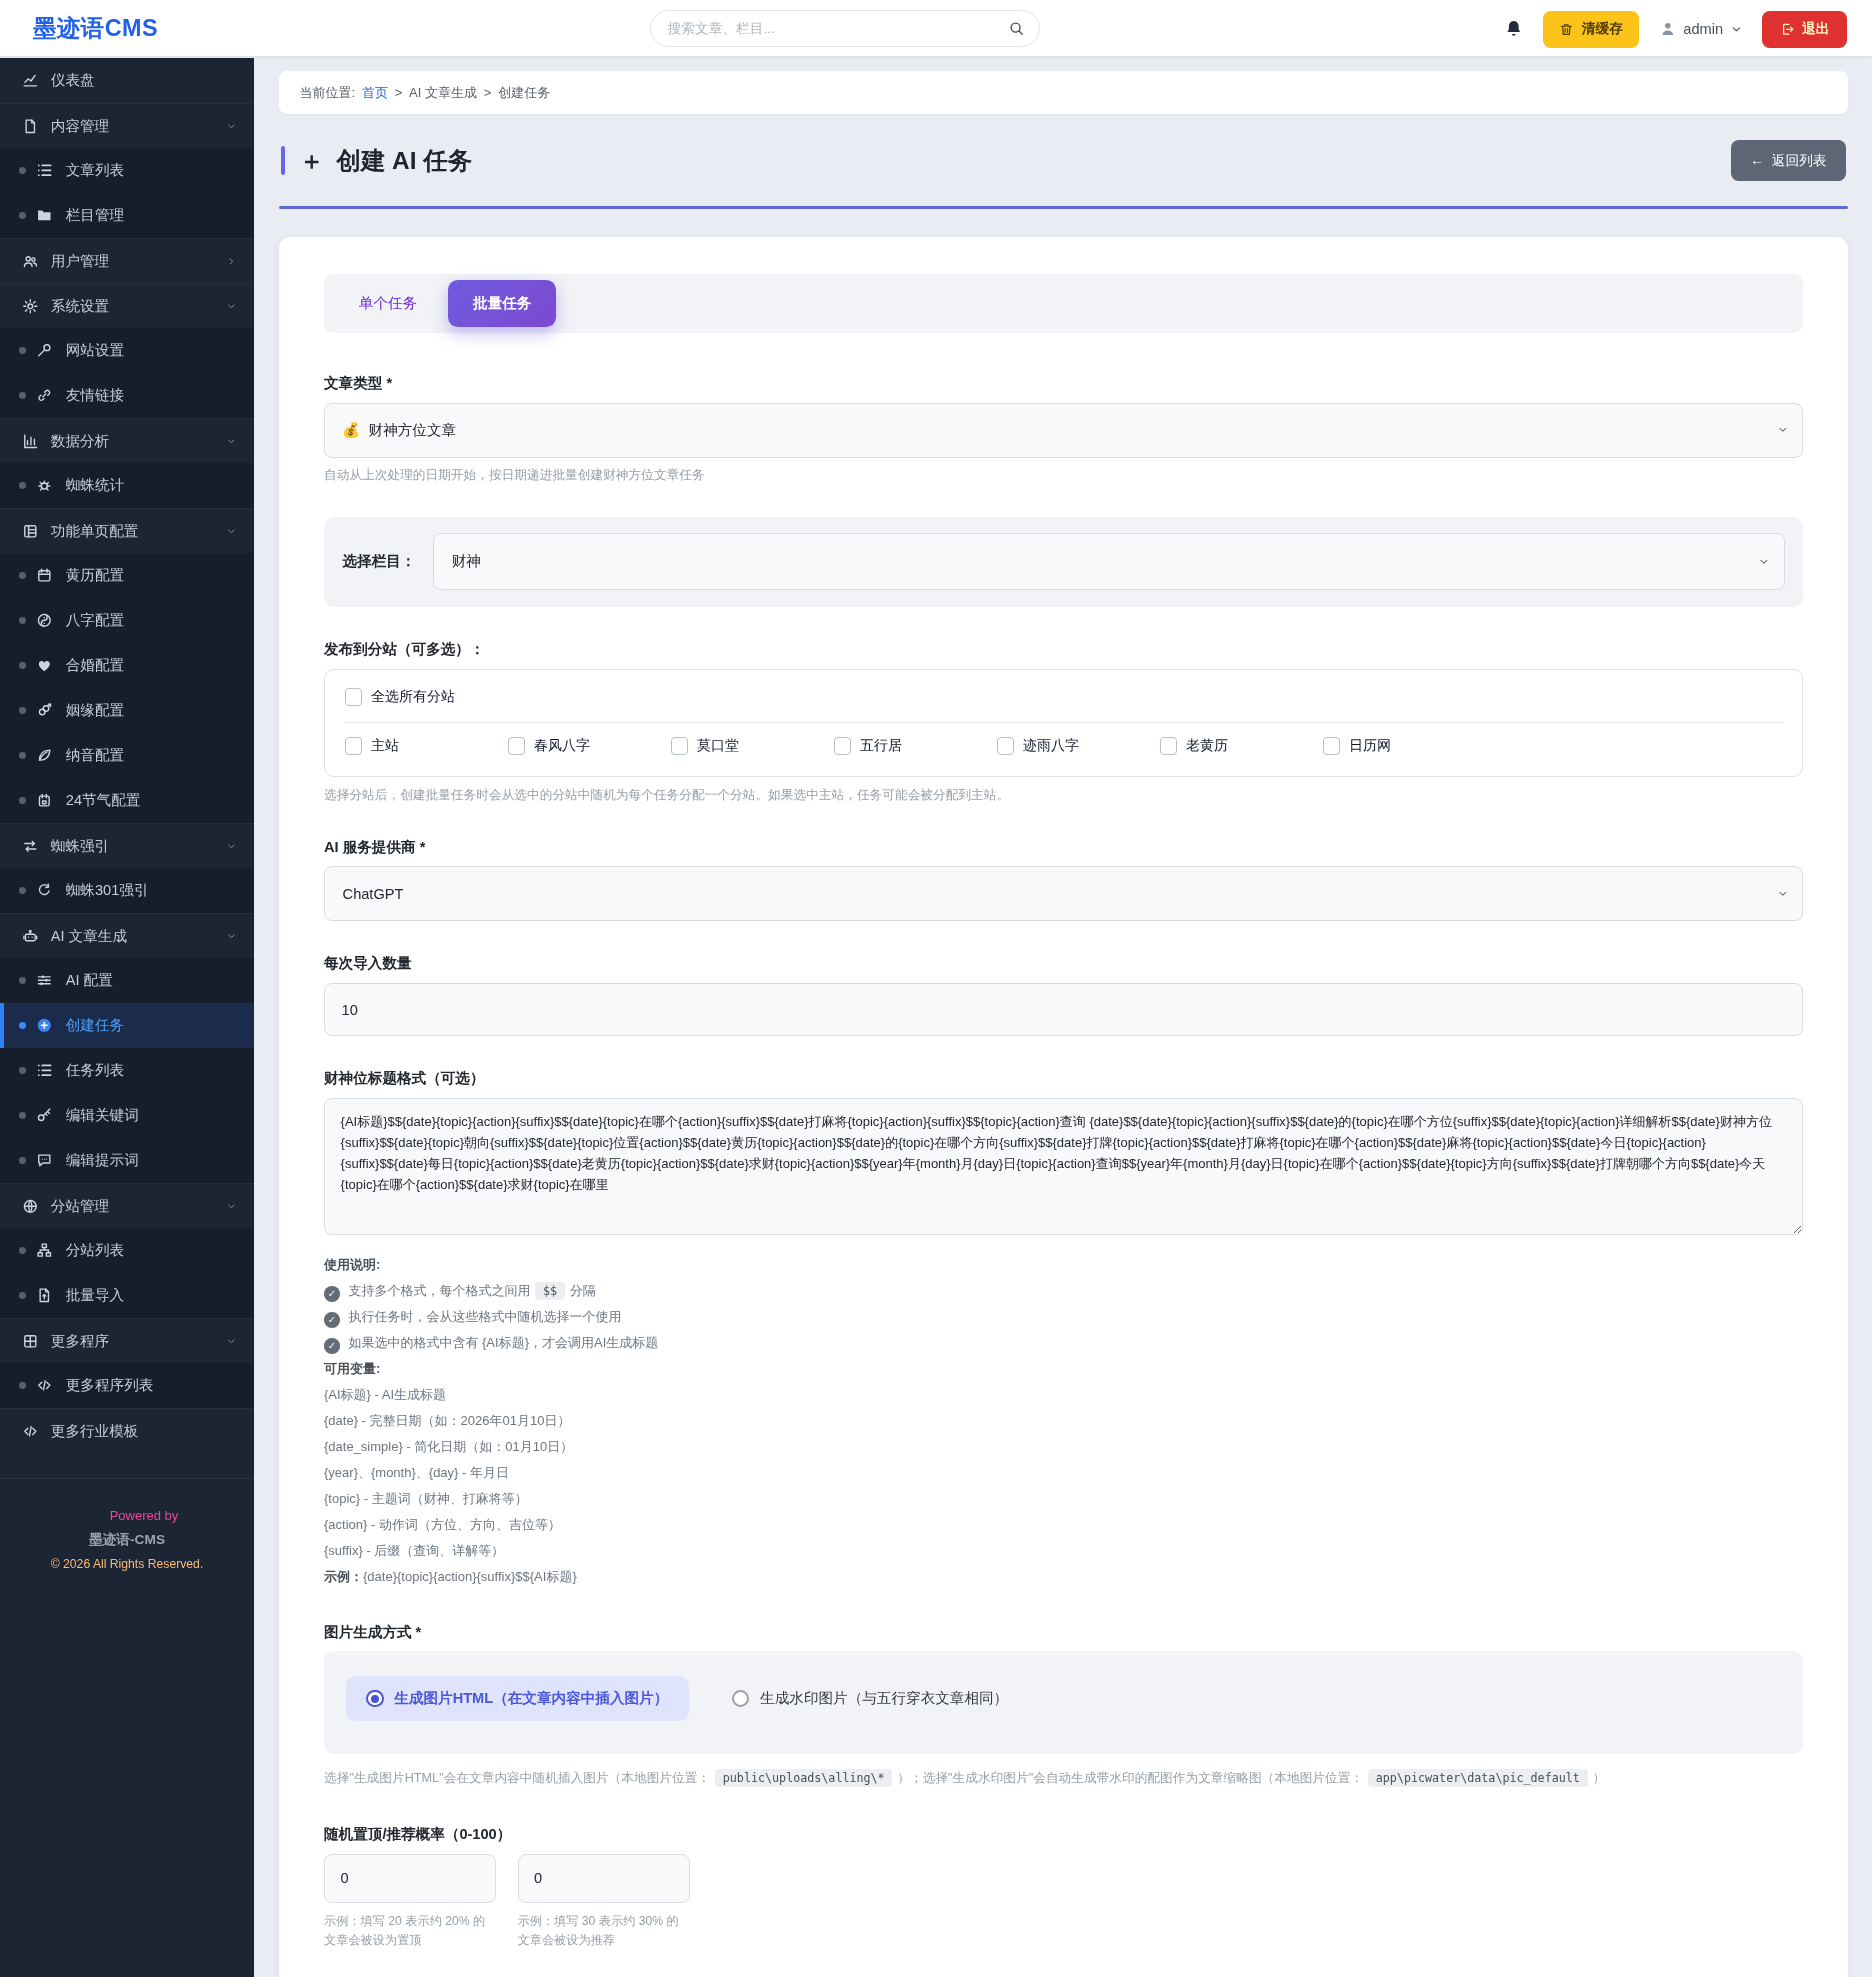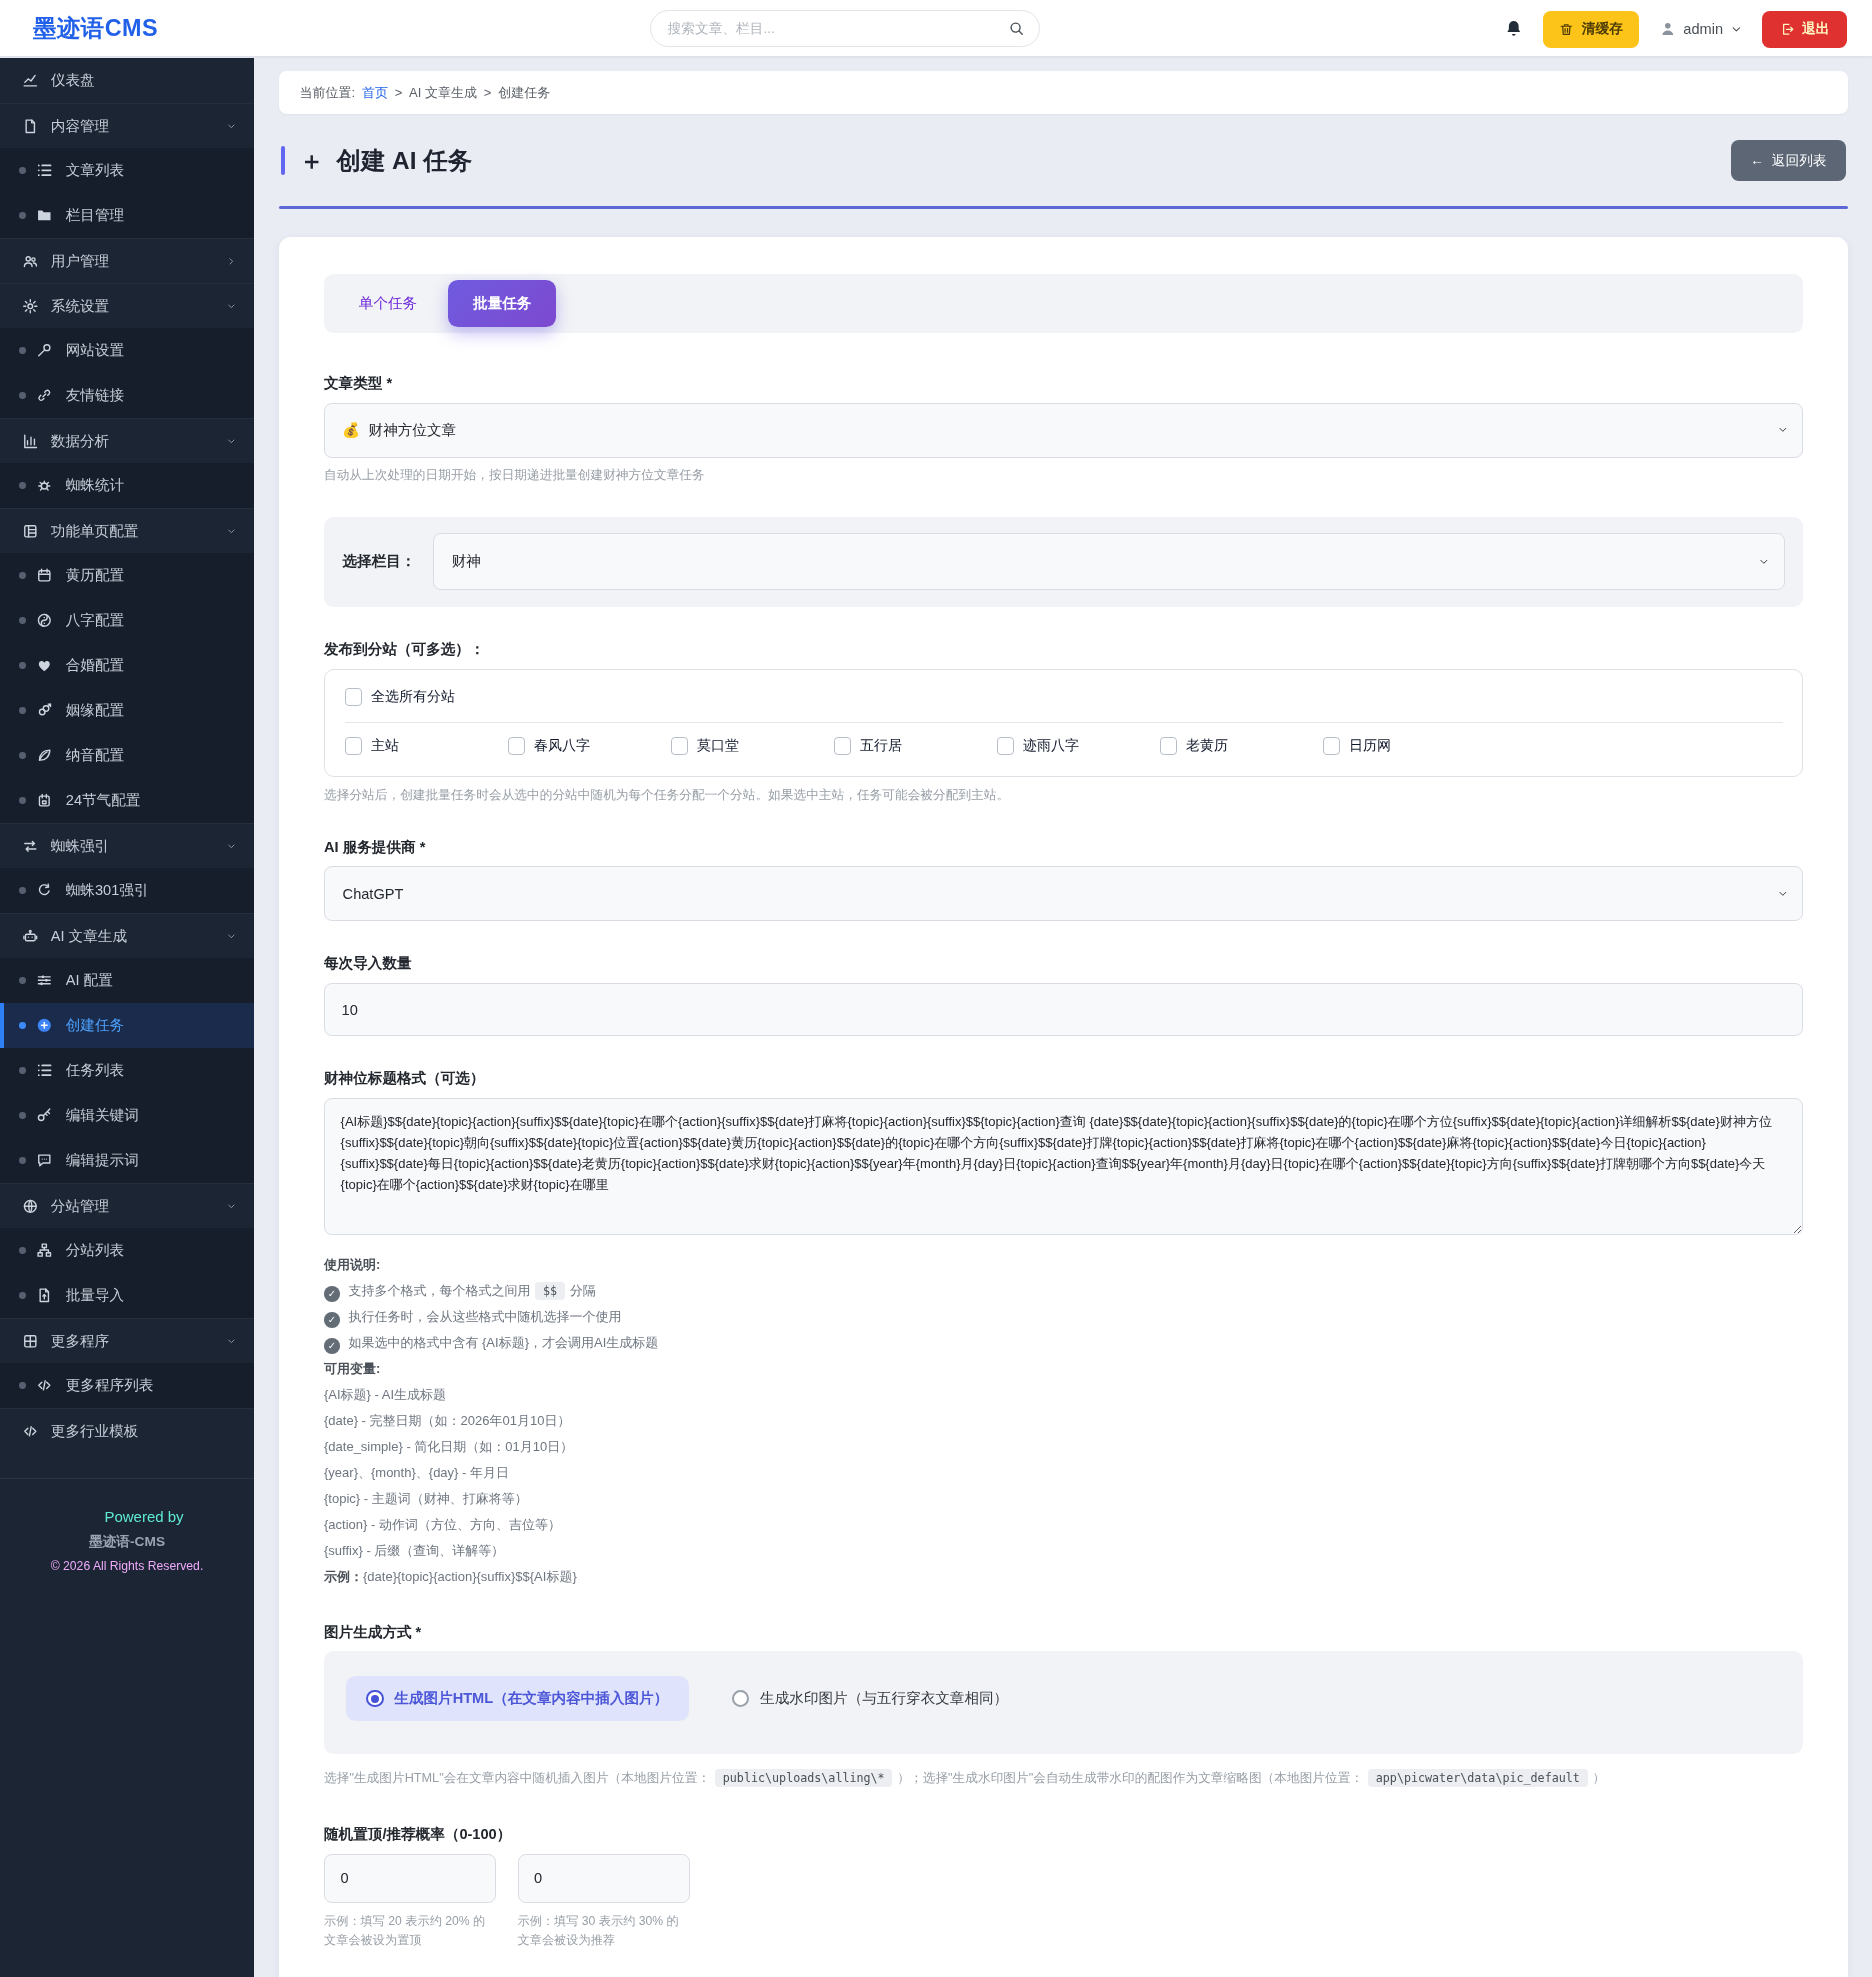--- a/index.html
+++ b/index.html
@@ -42,23 +42,23 @@
   .s-ico { width:16.6px; height:16.6px; margin-right:12.7px; flex:none; color:#cdd4de; }
   .s-ico svg { width:16.6px; height:16.6px; }
   .s-dot { width:6.8px; height:6.8px; border-radius:50%; background:#566070; margin-right:10.7px; flex:none; }
   .s-label { white-space:nowrap; }
   .s-chev { margin-left:auto; color:#97a0ad; }
   .s-item.active { background:#1b2b4c; color:#4da3ff; }
   .s-item.active::before { content:""; position:absolute; left:0; top:0; bottom:0; width:3.9px; background:#2f80f7; }
   .s-item.active .s-dot { background:#3d8bfd; }
   .s-item.active .s-ico { color:#4da3ff; }
   .side-foot { margin-top:25px; border-top:1px solid rgba(255,255,255,.07); padding-top:29px; text-align:center; }
-  .foot-powered { color:#5eead4; font-size:15px;margin-left:34px; }
+  .foot-powered { color:#ec4899; font-size:13px;margin-left:34px; }
   .foot-brand { color:#99a3b2; font-size:13.7px; font-weight:bold; margin-top:7.8px; }
-  .foot-copy { color:#f0abfc; font-size:12.2px; margin-top:7.8px;text-align:center; }
+  .foot-copy { color:#fdba74; font-size:12.2px; margin-top:7.8px;text-align:center; }
 
   
   .main { position:absolute; top:58px; left:254px; width:1619px; height:1920px; padding:13px 25px; overflow:hidden; }
   .breadcrumb { background:#fff; border-radius:7.8px; height:43px; display:flex; align-items:center; padding:0 20.5px;
     font-size:13px; color:#5a6067; gap:6.8px; box-shadow:0 1px 2px rgba(20,30,60,.05); }
   .bc-home { color:#2563eb; cursor:pointer; }
 
   .title-row { margin-top:26px; display:flex; align-items:center; padding:0 2px; }
   .title-accent { width:3.9px; height:29px; background:#6366f1; border-radius:2px; margin-right:14.6px; }
   .page-title { font-size:24.4px; font-weight:bold; color:#1f2430; display:flex; align-items:center; gap:12.7px; }

